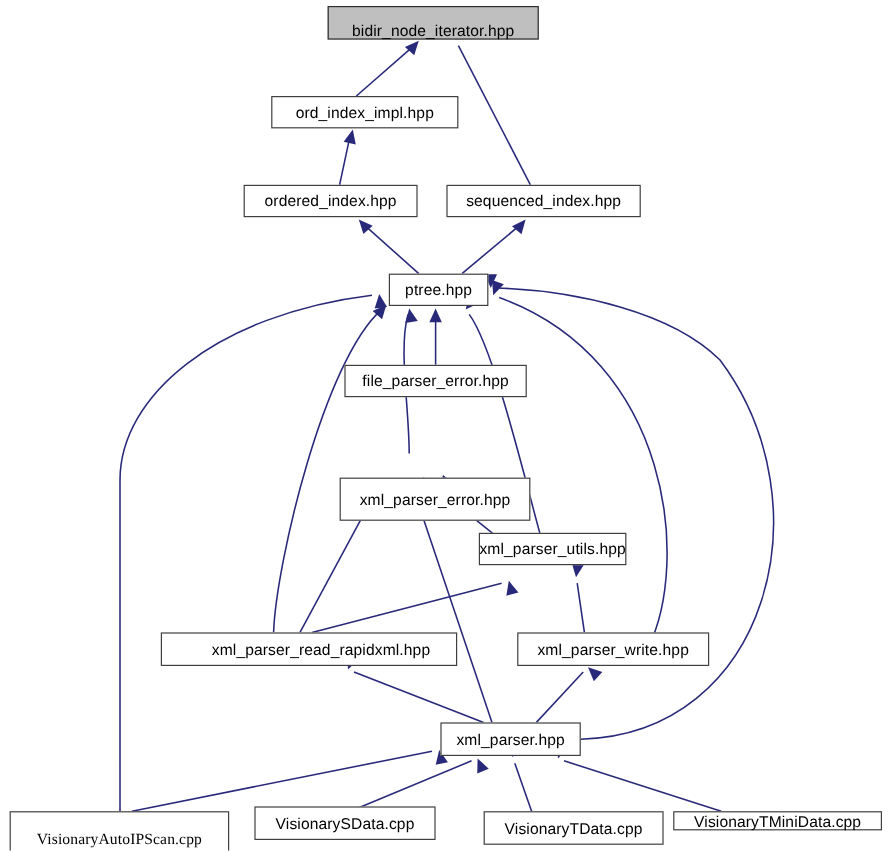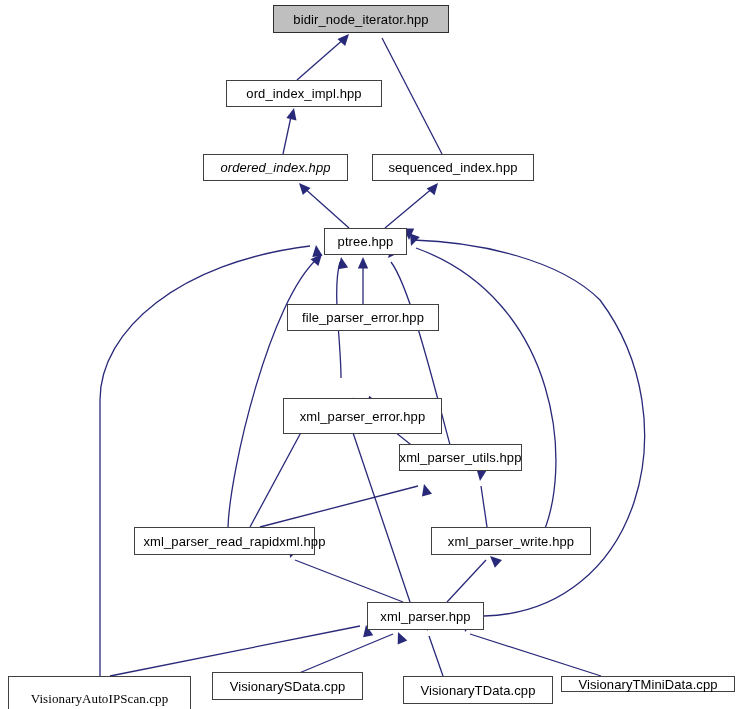--- a/index.html
+++ b/index.html
@@ -93,45 +93,45 @@
       <path d="M 110,676 L 360,626" fill="none" stroke="#29297a" stroke-width="1.3"></path>
       <polygon points="0,0 -5.2,11.5 5.2,11.5" fill="#29297a" transform="translate(366,625) rotate(-11)"></polygon>
       <path d="M 292,676 L 393,634" fill="none" stroke="#29297a" stroke-width="1.3"></path>
       <polygon points="0,0 -5.2,11.5 5.2,11.5" fill="#29297a" transform="translate(398,632) rotate(-23)"></polygon>
       <path d="M 443,676 L 429,636" fill="none" stroke="#29297a" stroke-width="1.3"></path>
       <polygon points="0,0 -5.2,11.5 5.2,11.5" fill="#29297a" transform="translate(427,631) rotate(-161)"></polygon>
       <path d="M 601,676 L 470,634" fill="none" stroke="#29297a" stroke-width="1.3"></path>
       <polygon points="0,0 -5.2,11.5 5.2,11.5" fill="#29297a" transform="translate(465,632) rotate(-162)"></polygon>
     </svg>
 
-  <div class="node root" style="left: 273px; top: 5px; width: 176px; height: 28px;">
+  <div class="node root" style="left: 273px; top: 5px; width: 176px; height: 28px; align-items: flex-end;">
     <span class="node-label">bidir_node_iterator.hpp</span>
   </div>
   <div class="node" style="left: 226px; top: 80px; width: 156px; height: 27px;">
     <span class="node-label">ord_index_impl.hpp</span>
   </div>
-  <div class="node" style="left: 203px; top: 154px; width: 145px; height: 27px; font-style: italic;">
+  <div class="node" style="left: 203px; top: 154px; width: 145px; height: 27px;">
     <span class="node-label">ordered_index.hpp</span>
   </div>
   <div class="node" style="left: 372px; top: 154px; width: 162px; height: 27px;">
     <span class="node-label">sequenced_index.hpp</span>
   </div>
   <div class="node" style="left: 324px; top: 228px; width: 83px; height: 27px; align-items: center;">
     <span class="node-label">ptree.hpp</span>
   </div>
   <div class="node" style="left: 287px; top: 304px; width: 152px; height: 27px;">
     <span class="node-label">file_parser_error.hpp</span>
   </div>
   <div class="node" style="left: 283px; top: 378px; width: 159px; height: 36px; margin-top: 20px;">
     <span class="node-label">xml_parser_error.hpp</span>
   </div>
   <div class="node" style="left: 399px; top: 444px; width: 123px; height: 27px;">
     <span class="node-label">xml_parser_utils.hpp</span>
   </div>
-  <div class="node" style="left: 134px; top: 527px; width: 181px; height: 28px; padding-left: 20px;">
+  <div class="node" style="left: 134px; top: 527px; width: 247px; height: 28px; padding-left: 20px;">
     <span class="node-label">xml_parser_read_rapidxml.hpp</span>
   </div>
   <div class="node" style="left: 431px; top: 527px; width: 160px; height: 28px;">
     <span class="node-label">xml_parser_write.hpp</span>
   </div>
   <div class="node" style="left: 367px; top: 602px; width: 117px; height: 28px;">
     <span class="node-label">xml_parser.hpp</span>
   </div>
   <div class="node" style="left: 8px; top: 676px; width: 183px; height: 44px; font-family: Liberation Serif, serif;">
     <span class="node-label">VisionaryAutoIPScan.cpp</span>

